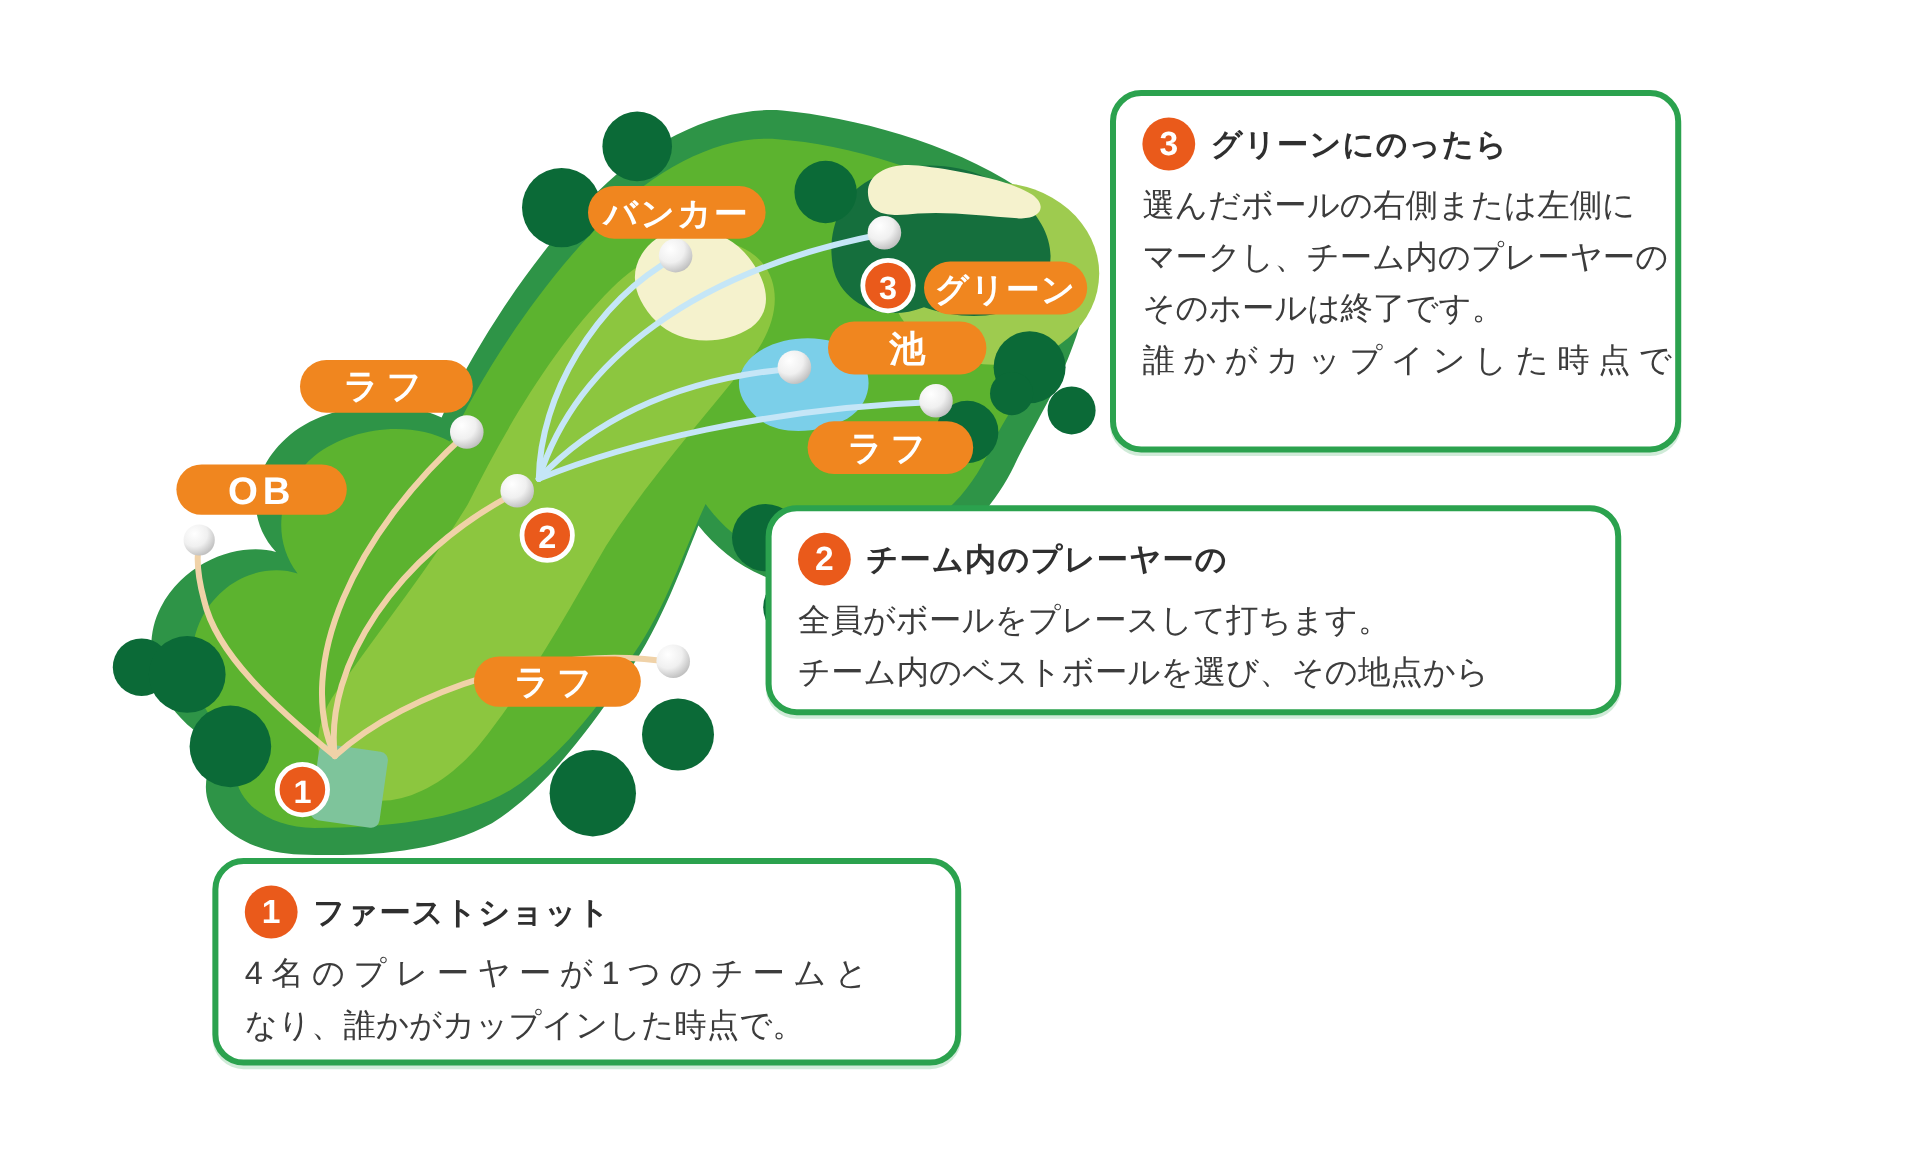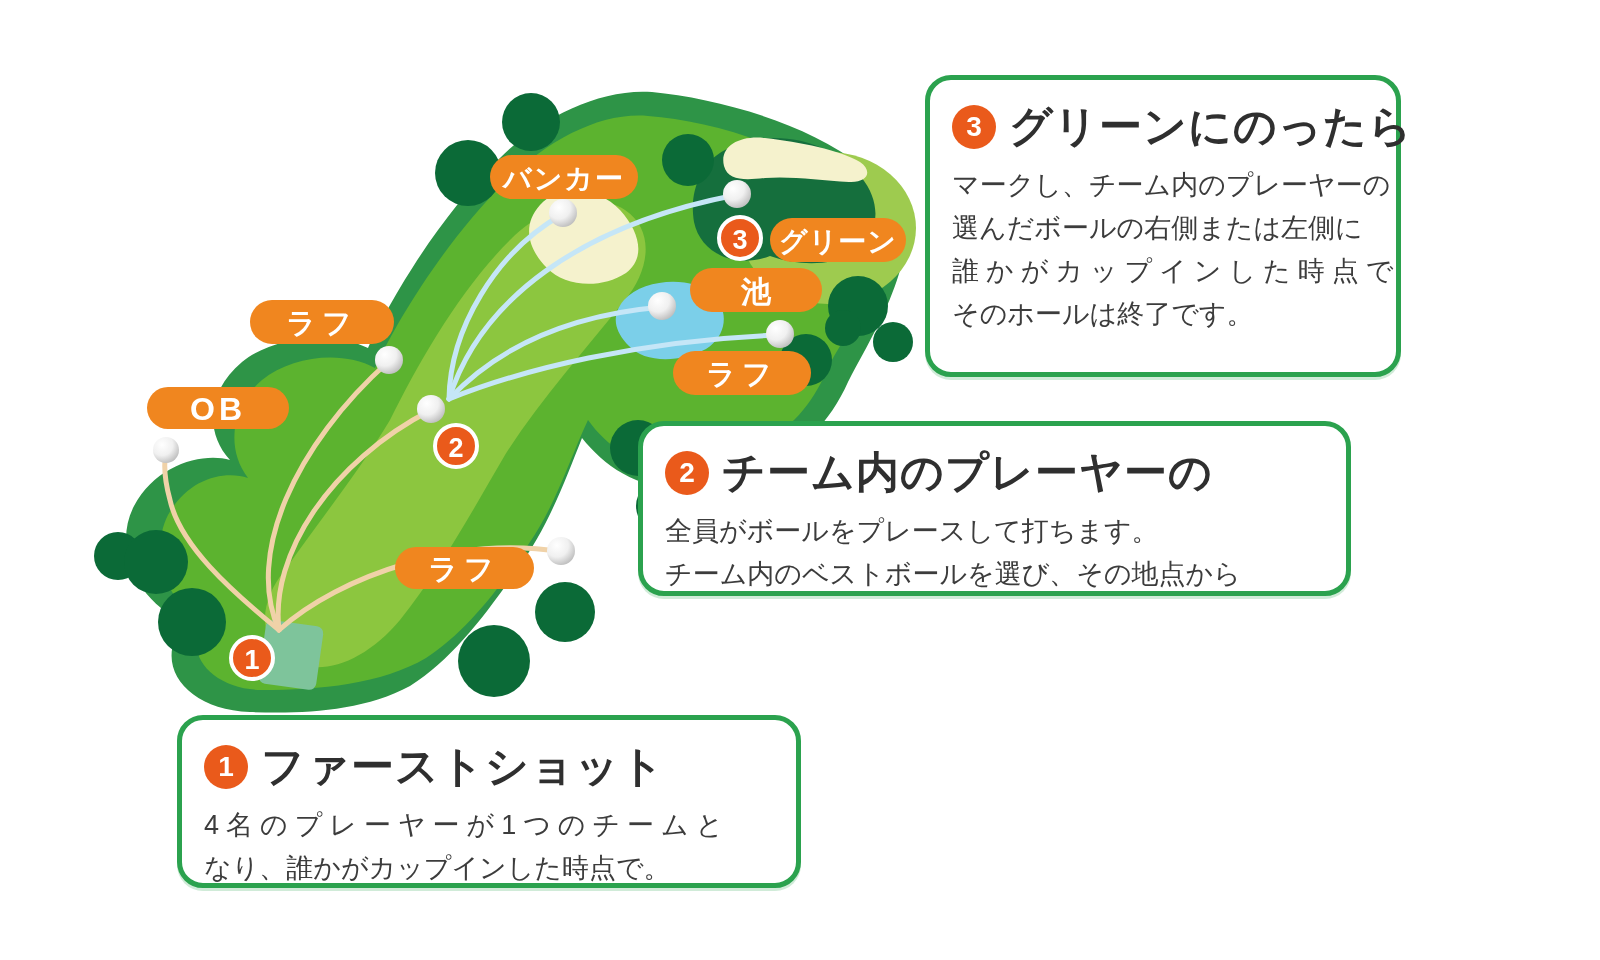--- a/index.html
+++ b/index.html
@@ -21,21 +21,21 @@
     position:absolute;background:#ffffff;border:5px solid #2ba24e;border-radius:26px;
     box-sizing:border-box;z-index:10;padding:14px 22px;
     box-shadow:0 3px 0 rgba(43,162,78,0.22);
   }
   .box-header{display:flex;align-items:center;gap:13px;margin:4px 0 8px 0;}
   .box-badge{
     width:44px;height:44px;border-radius:50%;background:#ea5a1b;color:#ffffff;
     display:flex;align-items:center;justify-content:center;
     font-weight:bold;font-size:28px;flex:0 0 auto;
   }
-  .box-title{font-weight:bold;font-size:43px;color:#2f2f2f;letter-spacing:1px;white-space:nowrap;}
+  .box-title{font-weight:bold;font-size:26px;color:#2f2f2f;letter-spacing:1px;white-space:nowrap;}
   .box-body{color:#3c3c3c;font-size:27px;line-height:43px;}
   .box-body .line{white-space:nowrap;}
   .box-body .ls{letter-spacing:7px;}
 </style>
 </head>
 <body>
 
 <div id="stage">
 
 <svg width="1600" height="960" viewBox="0 0 1600 960">
@@ -217,24 +217,24 @@
     </g>
   </g>
 </svg>
 
 <div class="info-box" style="left:925px;top:75px;width:476px;height:302px;">
   <div class="box-header">
     <div class="box-badge">3</div>
     <div class="box-title">グリーンにのったら</div>
   </div>
   <div class="box-body">
+    <div class="line">選んだボールの右側または左側に</div>
     <div class="line">マークし、チーム内のプレーヤーの</div>
-    <div class="line">選んだボールの右側または左側に</div>
+    <div class="line">そのホールは終了です。</div>
     <div class="line ls">誰かがカップインした時点で</div>
-    <div class="line">そのホールは終了です。</div>
   </div>
 </div>
 
 <div class="info-box" style="left:638px;top:421px;width:713px;height:175px;">
   <div class="box-header">
     <div class="box-badge">2</div>
     <div class="box-title">チーム内のプレーヤーの</div>
   </div>
   <div class="box-body">
     <div class="line">全員がボールをプレースして打ちます。</div>

